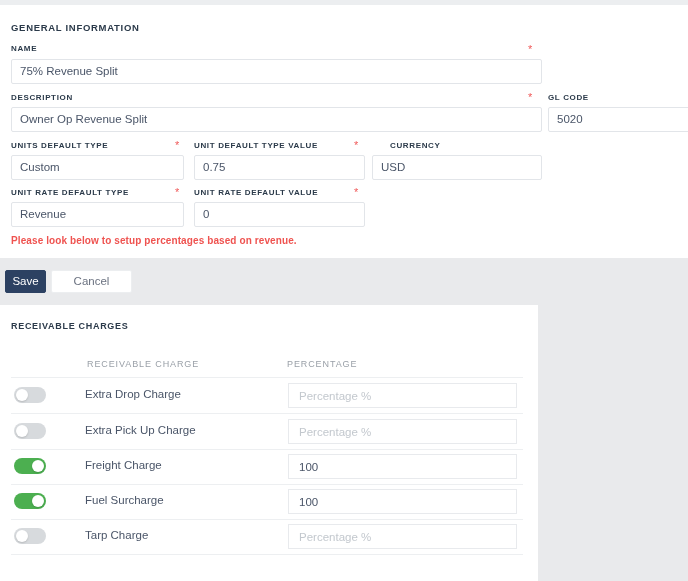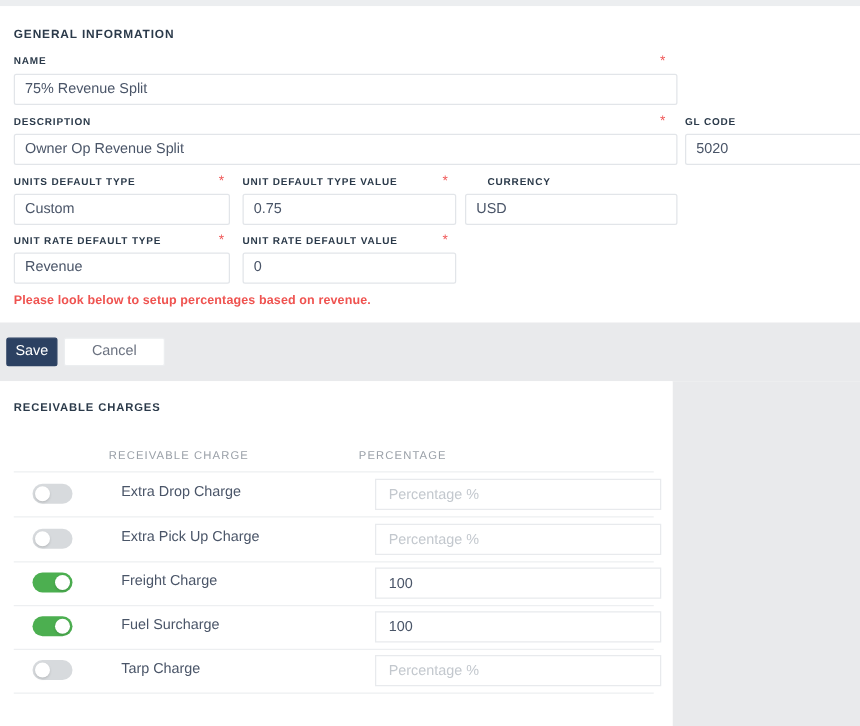--- a/index.html
+++ b/index.html
@@ -144,21 +144,21 @@
   }
   .table-rule {
     position: absolute;
     left: 11px;
     width: 512px;
     height: 1px;
     background: #edeff1;
   }
   .charge-row {
     position: absolute;
-    left: 12px;
+    left: 0;
     width: 538px;
     height: 35px;
   }
   .toggle {
     position: absolute;
     left: 14px; top: 9px;
     width: 32px; height: 16px;
     border-radius: 8px;
     background: #d7dadd;
   }

